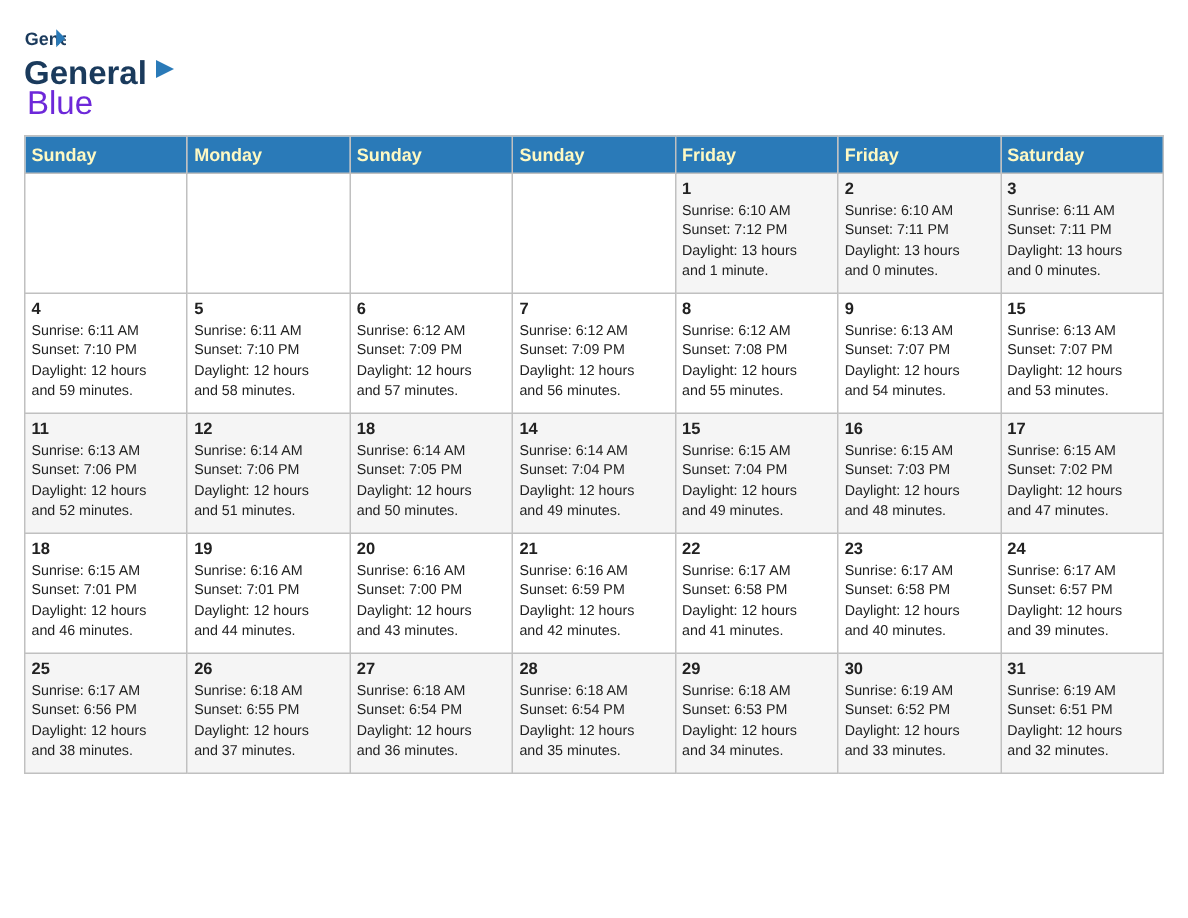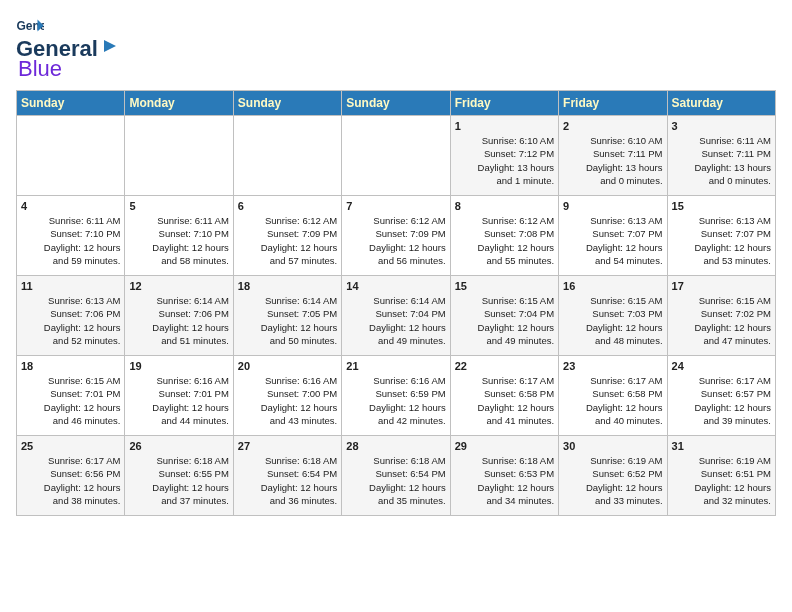--- a/index.html
+++ b/index.html
@@ -67,21 +67,20 @@
     }
     .day-num {
       font-weight: bold;
       font-size: 11px;
       margin-bottom: 2px;
     }
     .day-info {
       font-size: 9.5px;
       line-height: 1.4;
       color: #222;
-      text-align: right;
     }
     .empty-cell {
       background: #fff !important;
     }
   </style>
 </head>
 <body>
 
 <div class="header">
   <div class="logo">

